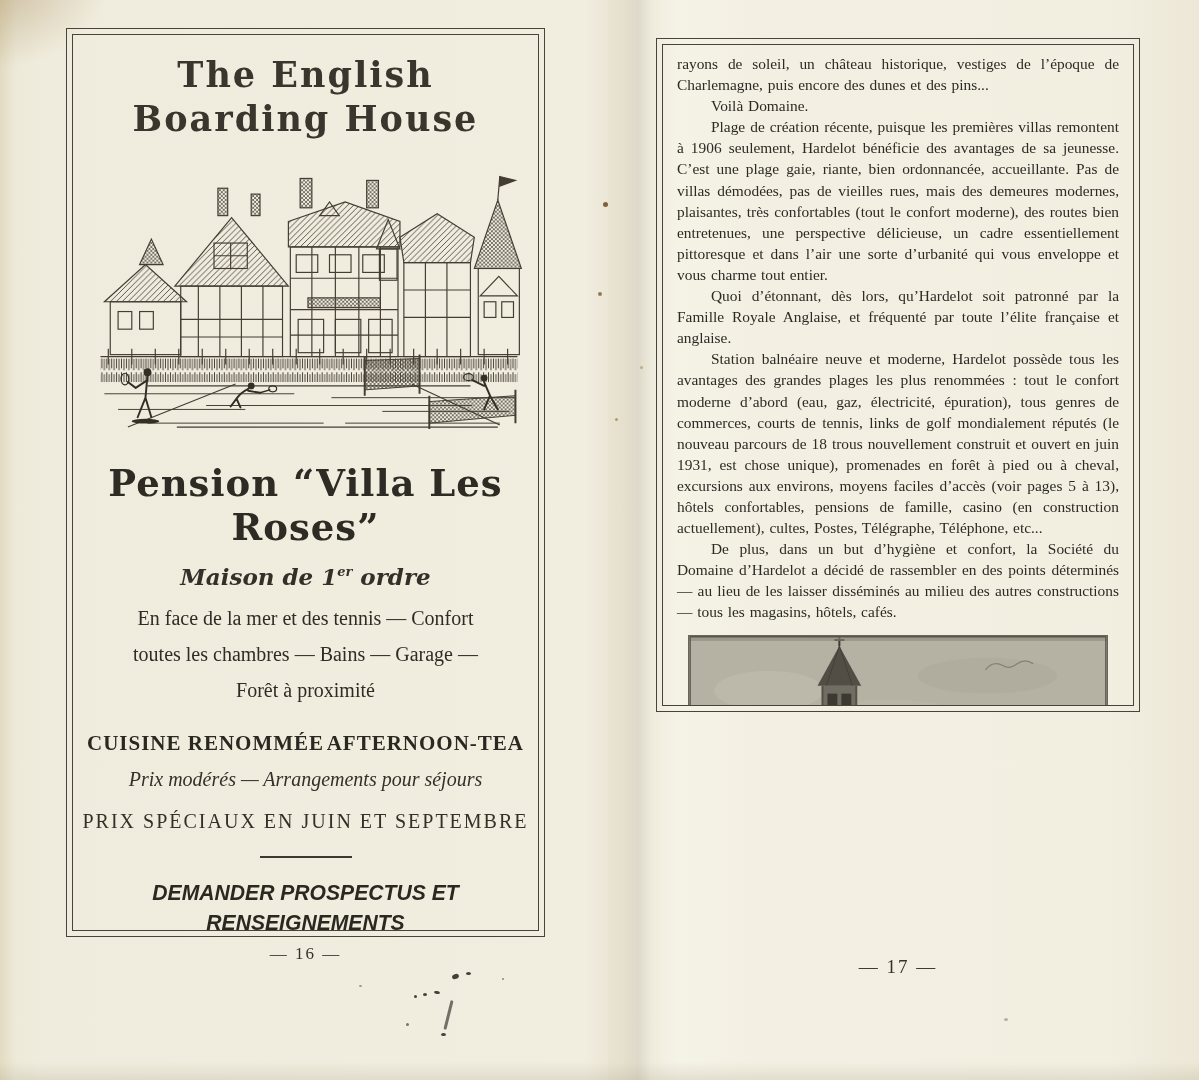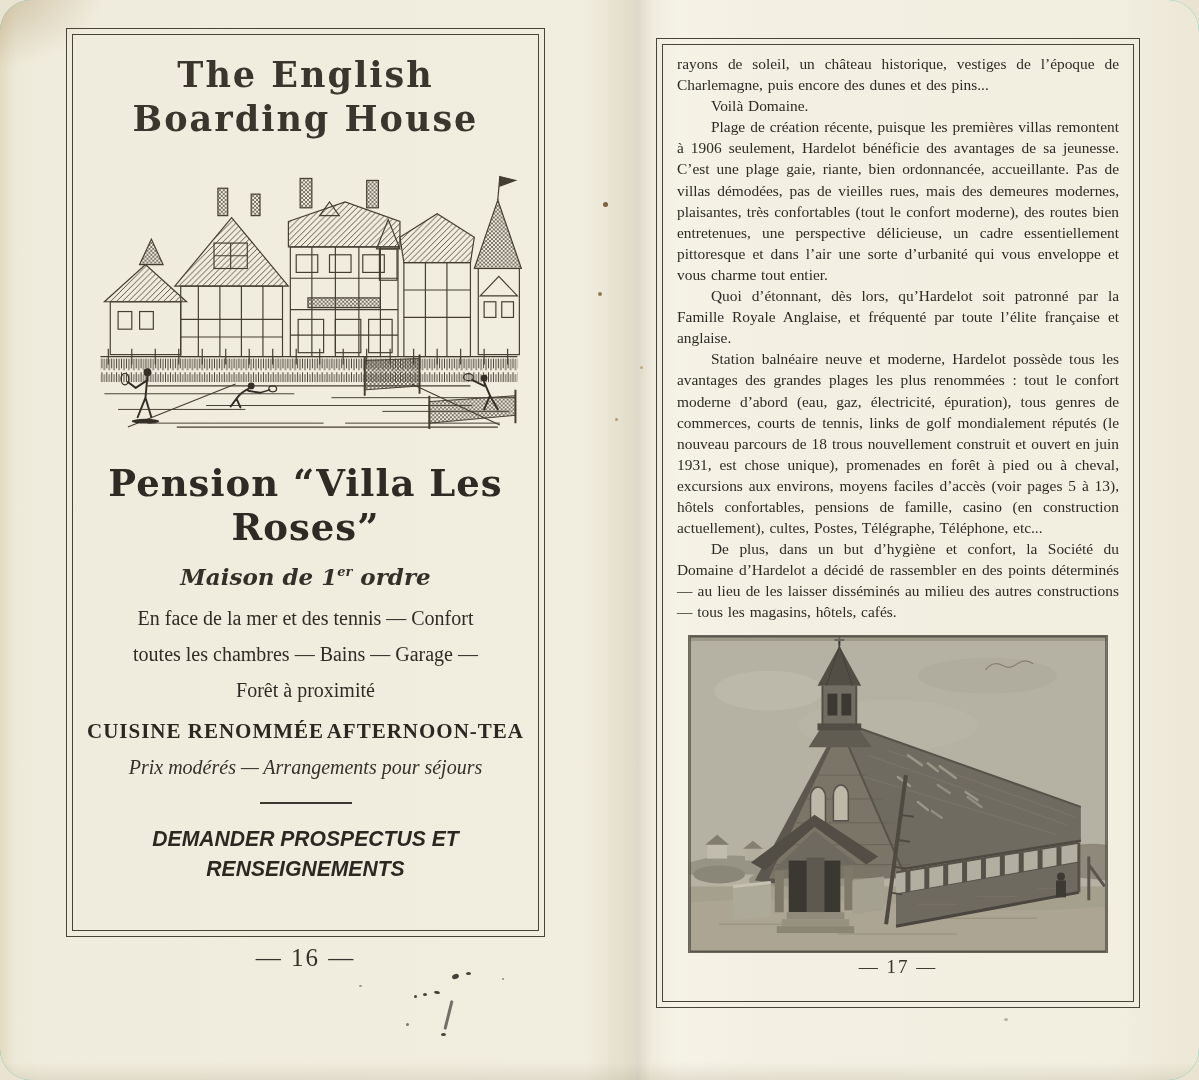--- a/index.html
+++ b/index.html
@@ -1,21 +1,21 @@
 <!DOCTYPE html>
 <html><head>
 <meta charset="utf-8">
 <style>
   html,body { margin:0; padding:0; }
   body {
     width:1199px; height:1080px;
     font-family:"Liberation Serif", serif;
     background:#e9e4d2;
   }
-  .scan { position:relative; width:1199px; height:1080px; overflow:hidden; background:#14b8a6;border-radius:31px; }
+  .scan { position:relative; width:1199px; height:1080px; overflow:hidden; background:#14b8a6; }
 
   
   .page-left-bg  { position:absolute; left:0; top:0; width:608px; height:1080px;
     background:linear-gradient(to right,#e3dac1 0px,#edead9 16px,#f0ecdd 42px,#f1eddf 100%); }
   .page-right-bg { position:absolute; left:608px; top:0; width:591px; height:1080px;
     background:linear-gradient(to right,#eeeada 0px,#f5f2e6 70px,#f3f0e3 150px,#f2efe1 85%,#ece7d6 100%); }
   .gutter-fold { position:absolute; left:586px; top:0; width:84px; height:1080px;
     background:linear-gradient(to right,rgba(170,158,126,0) 0%,rgba(200,190,158,.22) 40%,rgba(104,94,70,.14) 62%,rgba(200,190,158,.08) 78%,rgba(170,158,126,0) 100%); }
   .corner-tl { position:absolute; left:0; top:0; width:110px; height:70px;
     background:radial-gradient(ellipse at -10% -30%, rgba(166,138,90,.5), rgba(166,138,90,0) 70%); }
@@ -31,34 +31,34 @@
     font-size:35px; line-height:44px; letter-spacing:2px; color:#3a362e; }
   .illu { width:446px; height:276px; margin:12px auto 0; }
   .illu svg { width:100%; height:100%; display:block; }
   .pension-heading { margin-top:32px; font-family:"DejaVu Serif", serif; font-weight:bold;
     font-size:37px; line-height:44px; letter-spacing:1px; color:#2e2b25; }
   .maison-sub { margin-top:8px; font-family:"DejaVu Serif", serif; font-weight:bold;
     font-style:italic; font-size:23px; line-height:30px; }
   .maison-sub sup { font-size:13px; }
   .maison-sub .post { margin-left:.35em; }
   .amenities { margin-top:8px; font-size:20px; line-height:36px; color:#2f2c26; }
-  .cuisine-row { display:flex; justify-content:space-between; padding:0 14px; margin-top:10px;
+  .cuisine-row { display:flex; justify-content:space-between; padding:0 14px; margin-top:22px;
     font-family:"Liberation Serif", serif; font-weight:bold; font-size:21px; line-height:26px;
     letter-spacing:1px; color:#2b2822; }
   .prix-moderes { margin-top:10px; font-weight:normal; font-style:italic; font-size:20px; line-height:26px; }
   .prix-speciaux { margin-top:16px; font-size:20px; line-height:26px; letter-spacing:2px; }
   .rule { width:92px; border:none; border-top:2px solid #3b3830; margin:22px auto 0; }
   .demander { margin-top:20px; font-family:"Liberation Sans", sans-serif; font-weight:bold;
     font-style:italic; font-size:22px; line-height:30px; color:#2b2822; }
   .demander span { display:inline-block; transform:scaleX(.96); }
   .pagenum-left { position:absolute; left:66px; top:944px; width:479px; text-align:center;
-    font-size:25px; letter-spacing:2px; color:#35322b; }
+    font-size:17px; letter-spacing:2px; color:#35322b; }
 
   
-  .txt-box { position:absolute; left:656px; top:38px; width:484px; height:970px;
+  .txt-box { position:absolute; left:656px; top:38px; width:484px; height:674px;
     box-sizing:border-box; border:1.6px solid #48443a; padding:5px; }
   .txt-inner { width:100%; height:100%; box-sizing:border-box; border:1px solid #48443a;
     padding:8px 14px 0; overflow:hidden; color:#2c2a24; }
   .txt-inner p { margin:0; text-align:justify; font-size:15.4px; line-height:21.1px; word-spacing:1px; }
   .txt-inner p.ind { text-indent:34px; }
   .photo { width:418px; height:316px; margin:12px auto 0; border:1px solid #6a665a; }
   .photo svg { width:100%; height:100%; display:block; }
   .pagenum-right { position:absolute; left:656px; top:956px; width:484px; text-align:center;
     font-size:19px; letter-spacing:2px; color:#35322b; }
 
@@ -179,20 +179,21 @@
         <div>toutes les chambres — Bains — Garage —</div>
         <div>Forêt à proximité</div>
       </div>
 
       <div class="cuisine-row">
         <span>CUISINE RENOMMÉE</span>
         <span>AFTERNOON-TEA</span>
       </div>
 
       <div class="prix-moderes">Prix modérés — Arrangements pour séjours</div>
+      <div class="prix-speciaux">PRIX SPÉCIAUX EN JUIN ET SEPTEMBRE</div>
 
       <hr class="rule">
 
       <div class="demander"><span>DEMANDER PROSPECTUS ET RENSEIGNEMENTS</span></div>
 
     </div>
   </div>
 
   <div class="pagenum-left">— 16 —</div>
 

